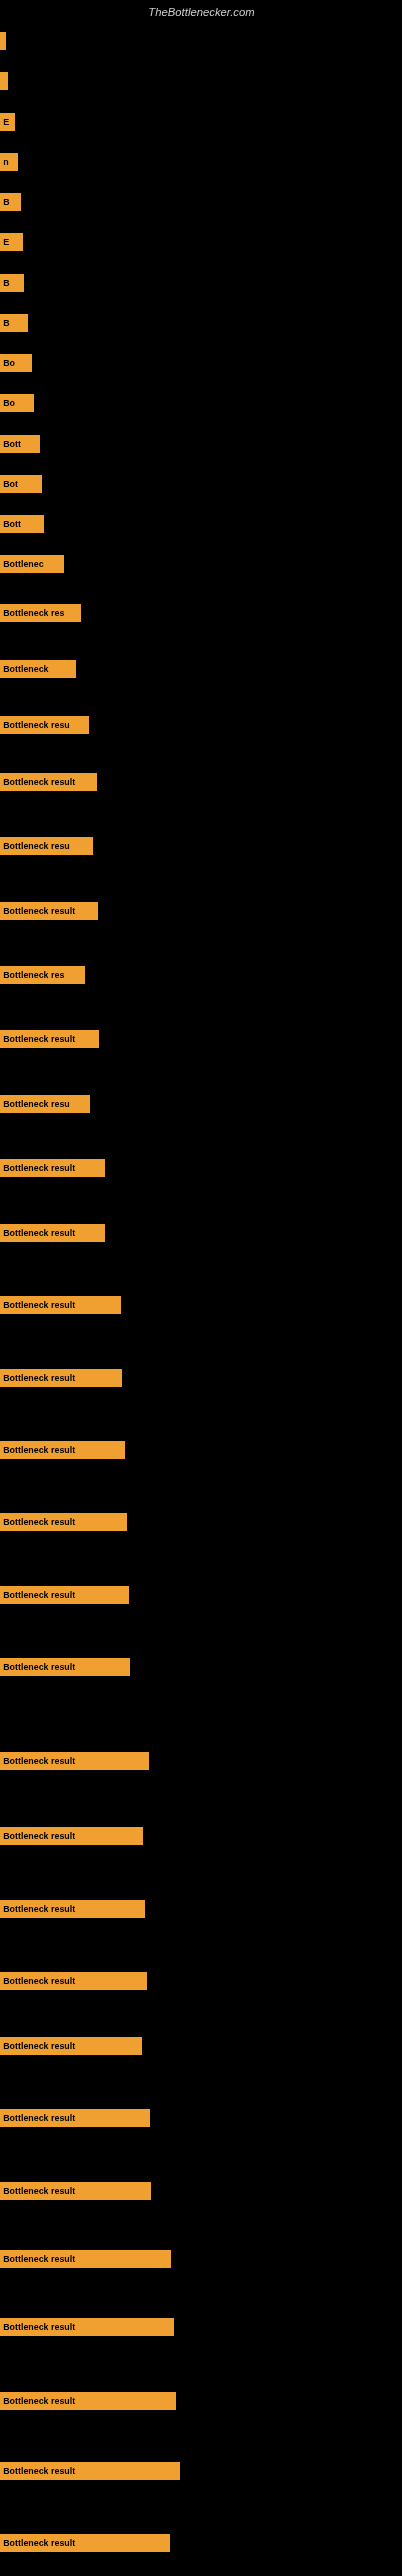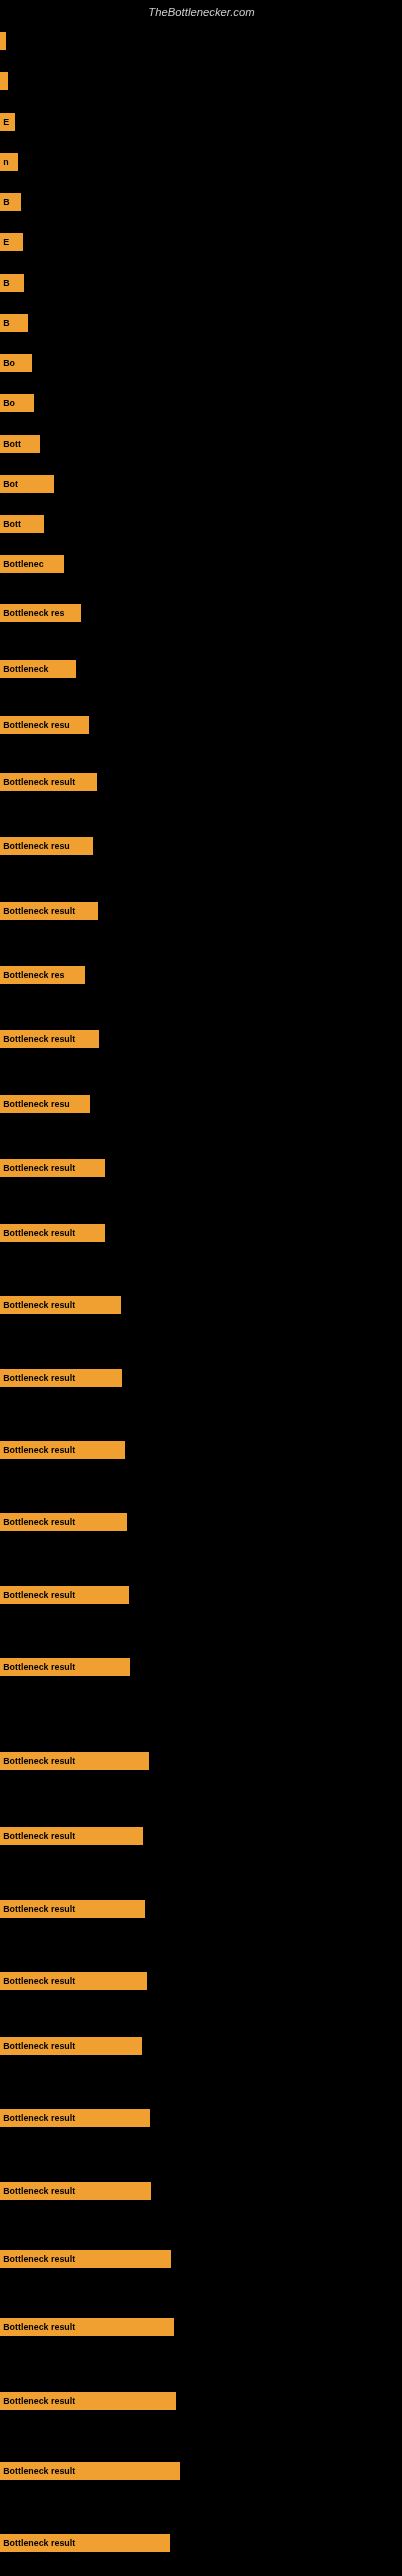--- a/index.html
+++ b/index.html
@@ -73,21 +73,21 @@
 <div class="bar-container" style="top: 354px; left: 0px;">
     <div class="bar" style="width: 32px;">Bo</div>
   </div>
 <div class="bar-container" style="top: 394px; left: 0px;">
     <div class="bar" style="width: 34px;">Bo</div>
   </div>
 <div class="bar-container" style="top: 435px; left: 0px;">
     <div class="bar" style="width: 40px;">Bott</div>
   </div>
 <div class="bar-container" style="top: 475px; left: 0px;">
-    <div class="bar" style="width: 54px;">Bot</div>
+    <div class="bar" style="width: 42px;">Bot</div>
   </div>
 <div class="bar-container" style="top: 515px; left: 0px;">
     <div class="bar" style="width: 44px;">Bott</div>
   </div>
 <div class="bar-container" style="top: 555px; left: 0px;">
     <div class="bar" style="width: 64px;">Bottlenec</div>
   </div>
 <div class="bar-container" style="top: 604px; left: 0px;">
     <div class="bar" style="width: 81px;">Bottleneck res</div>
   </div>

